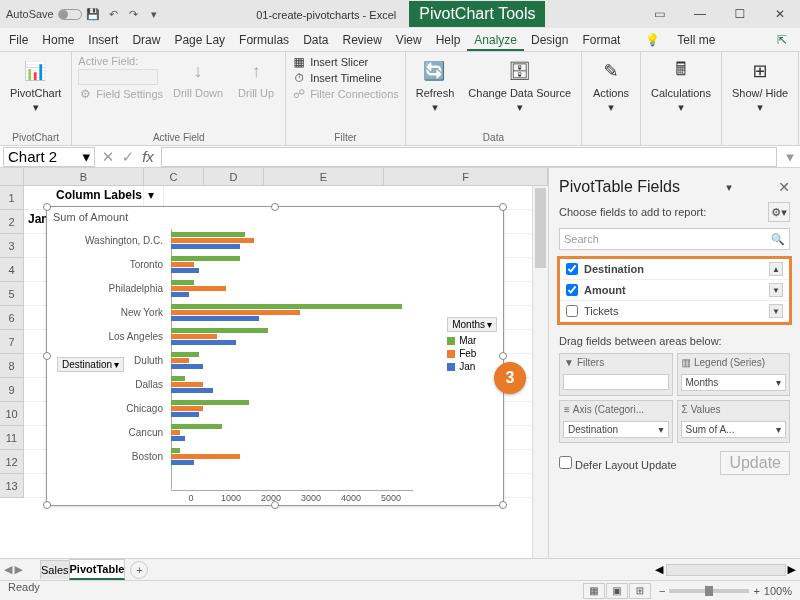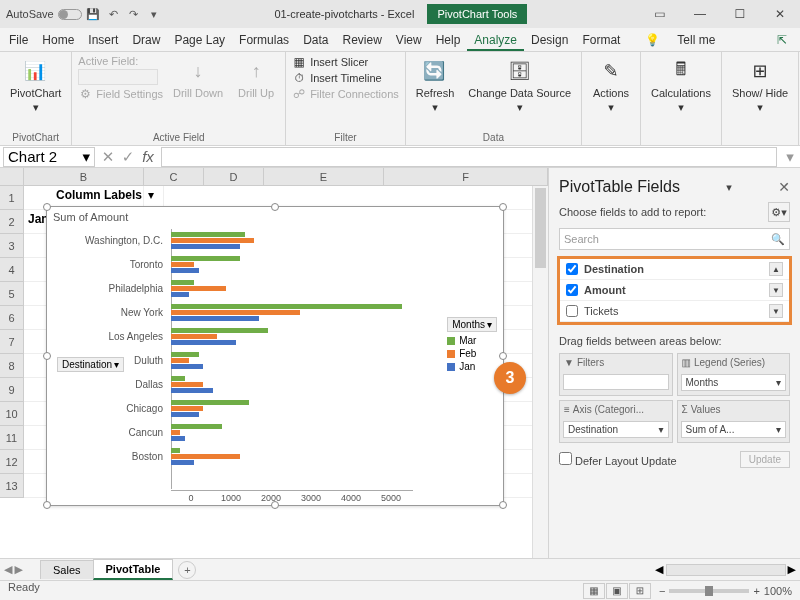--- a/index.html
+++ b/index.html
@@ -7,21 +7,21 @@
 
 
 .titlebar { height: 28px; background: #e6e6e6; display: flex; align-items: center; font-size: 11px; color: #444; justify-content: center; }
 .titlebar .left { display: flex; align-items: center; gap: 4px; padding-left: 6px; }
 .autosave { display: flex; align-items: center; gap: 4px; }
 .toggle { width: 24px; height: 11px; border: 1px solid #999; border-radius: 6px; position: relative; display: inline-block; }
 .toggle::after { content:''; width:9px; height:9px; border-radius:50%; background:#999; position:absolute; left:0; top:0; }
 .qat-icon { width: 16px; height: 16px; display: inline-flex; align-items: center; justify-content: center; color: #555; }
 .titlebar .center { flex: 1; text-align: center; }
 .filename { color: #333; }
-.tool-tab { background: #217346; color: #fff; padding: 4px 10px; font-size: 11px; margin-left: 10px; display: inline-block; }
+.tool-tab { background: #217346; color: #fff; padding: 4px 10px; font-size: 16px; margin-left: 10px; display: inline-block; }
 .titlebar .right { display: flex; }
 .wbtn { width: 40px; height: 28px; display: flex; align-items: center; justify-content: center; color: #444; font-size: 12px; }
 
 
 .menubar { height: 24px; background: #f3f3f3; display: flex; align-items: center; font-size: 12px; padding: 0 2px; border-bottom: 1px solid #d4d4d4; }
 .menubar span { padding: 4px 7px; color: #333; cursor: default; }
 .menubar span.active { color: #217346; border-bottom: 2px solid #217346; padding-bottom: 2px; }
 .menubar .tellme { margin-left: 4px; display: flex; align-items: center; gap: 3px; }
 .menubar .share { margin-left: auto; margin-right: 4px; color:#217346; }
 
@@ -104,26 +104,26 @@
 .flitem { display:flex; align-items:center; gap:6px; padding:3px 6px; border-bottom:1px solid #eee; }
 .flitem input { width:12px; height:12px; }
 .flitem .sb { margin-left:auto; width:14px; height:14px; background:#eee; border:1px solid #ccc; font-size:8px; display:flex; align-items:center; justify-content:center; }
 .areas-lbl { padding:10px 10px 6px; }
 .areas { display:grid; grid-template-columns:1fr 1fr; gap:4px; padding:0 10px; }
 .area { background:#eaeaea; border:1px solid #ccc; }
 .area-hdr { font-size:10px; padding:3px 4px; display:flex; align-items:center; gap:3px; color:#666; }
 .area-body { padding:3px; min-height:24px; }
 .pill { background:#fff; border:1px solid #ccc; font-size:10px; padding:2px 4px; display:flex; align-items:center; justify-content:space-between; }
 .defer { display:flex; align-items:center; justify-content:space-between; padding:8px 10px; }
-.defer button { font-size:10px; padding:2px 8px; color:#aaa; border:1px solid #ccc; background:#f5f5f5; }
+.defer button { font-size:16px; padding:2px 8px; color:#aaa; border:1px solid #ccc; background:#f5f5f5; }
 
 
 .tabs { position:absolute; left:0; right:0; bottom:20px; height:22px; background:#f3f3f3; border-top:1px solid #d4d4d4; display:flex; align-items:center; font-size:11px; padding-left:40px; gap:0; }
 .tabs .nav { position:absolute; left:4px; display:flex; gap:2px; color:#888; }
-.tab { padding:3px 12px; border:1px solid #ccc; border-bottom:none; background:#e6e6e6; margin-right:-1px; }
+.tab { padding:3px 0; border:1px solid #ccc; border-bottom:none; background:#e6e6e6; margin-right:-1px; }
 .tab.active { background:#fff; border-bottom:2px solid #217346; font-weight:bold; }
 .addtab { width:18px; height:18px; border:1px solid #ccc; border-radius:50%; display:flex; align-items:center; justify-content:center; margin-left:6px; color:#666; }
 .hscroll { position:absolute; right:4px; display:flex; align-items:center; gap:2px; }
 .hscroll .tr { width:120px; height:12px; background:#e6e6e6; border:1px solid #ccc; }
 
 
 .status { position:absolute; left:0; right:0; bottom:0; height:20px; background:#f3f3f3; border-top:1px solid #d4d4d4; display:flex; font-size:11px; color:#555; padding:0 8px; justify-content:space-between; }
 .status .rt { display:flex; align-items:center; gap:8px; }
 .viewbtns { display:flex; gap:1px; }
 .vb { width:22px; height:16px; border:1px solid #ccc; display:flex; align-items:center; justify-content:center; font-size:10px; }

